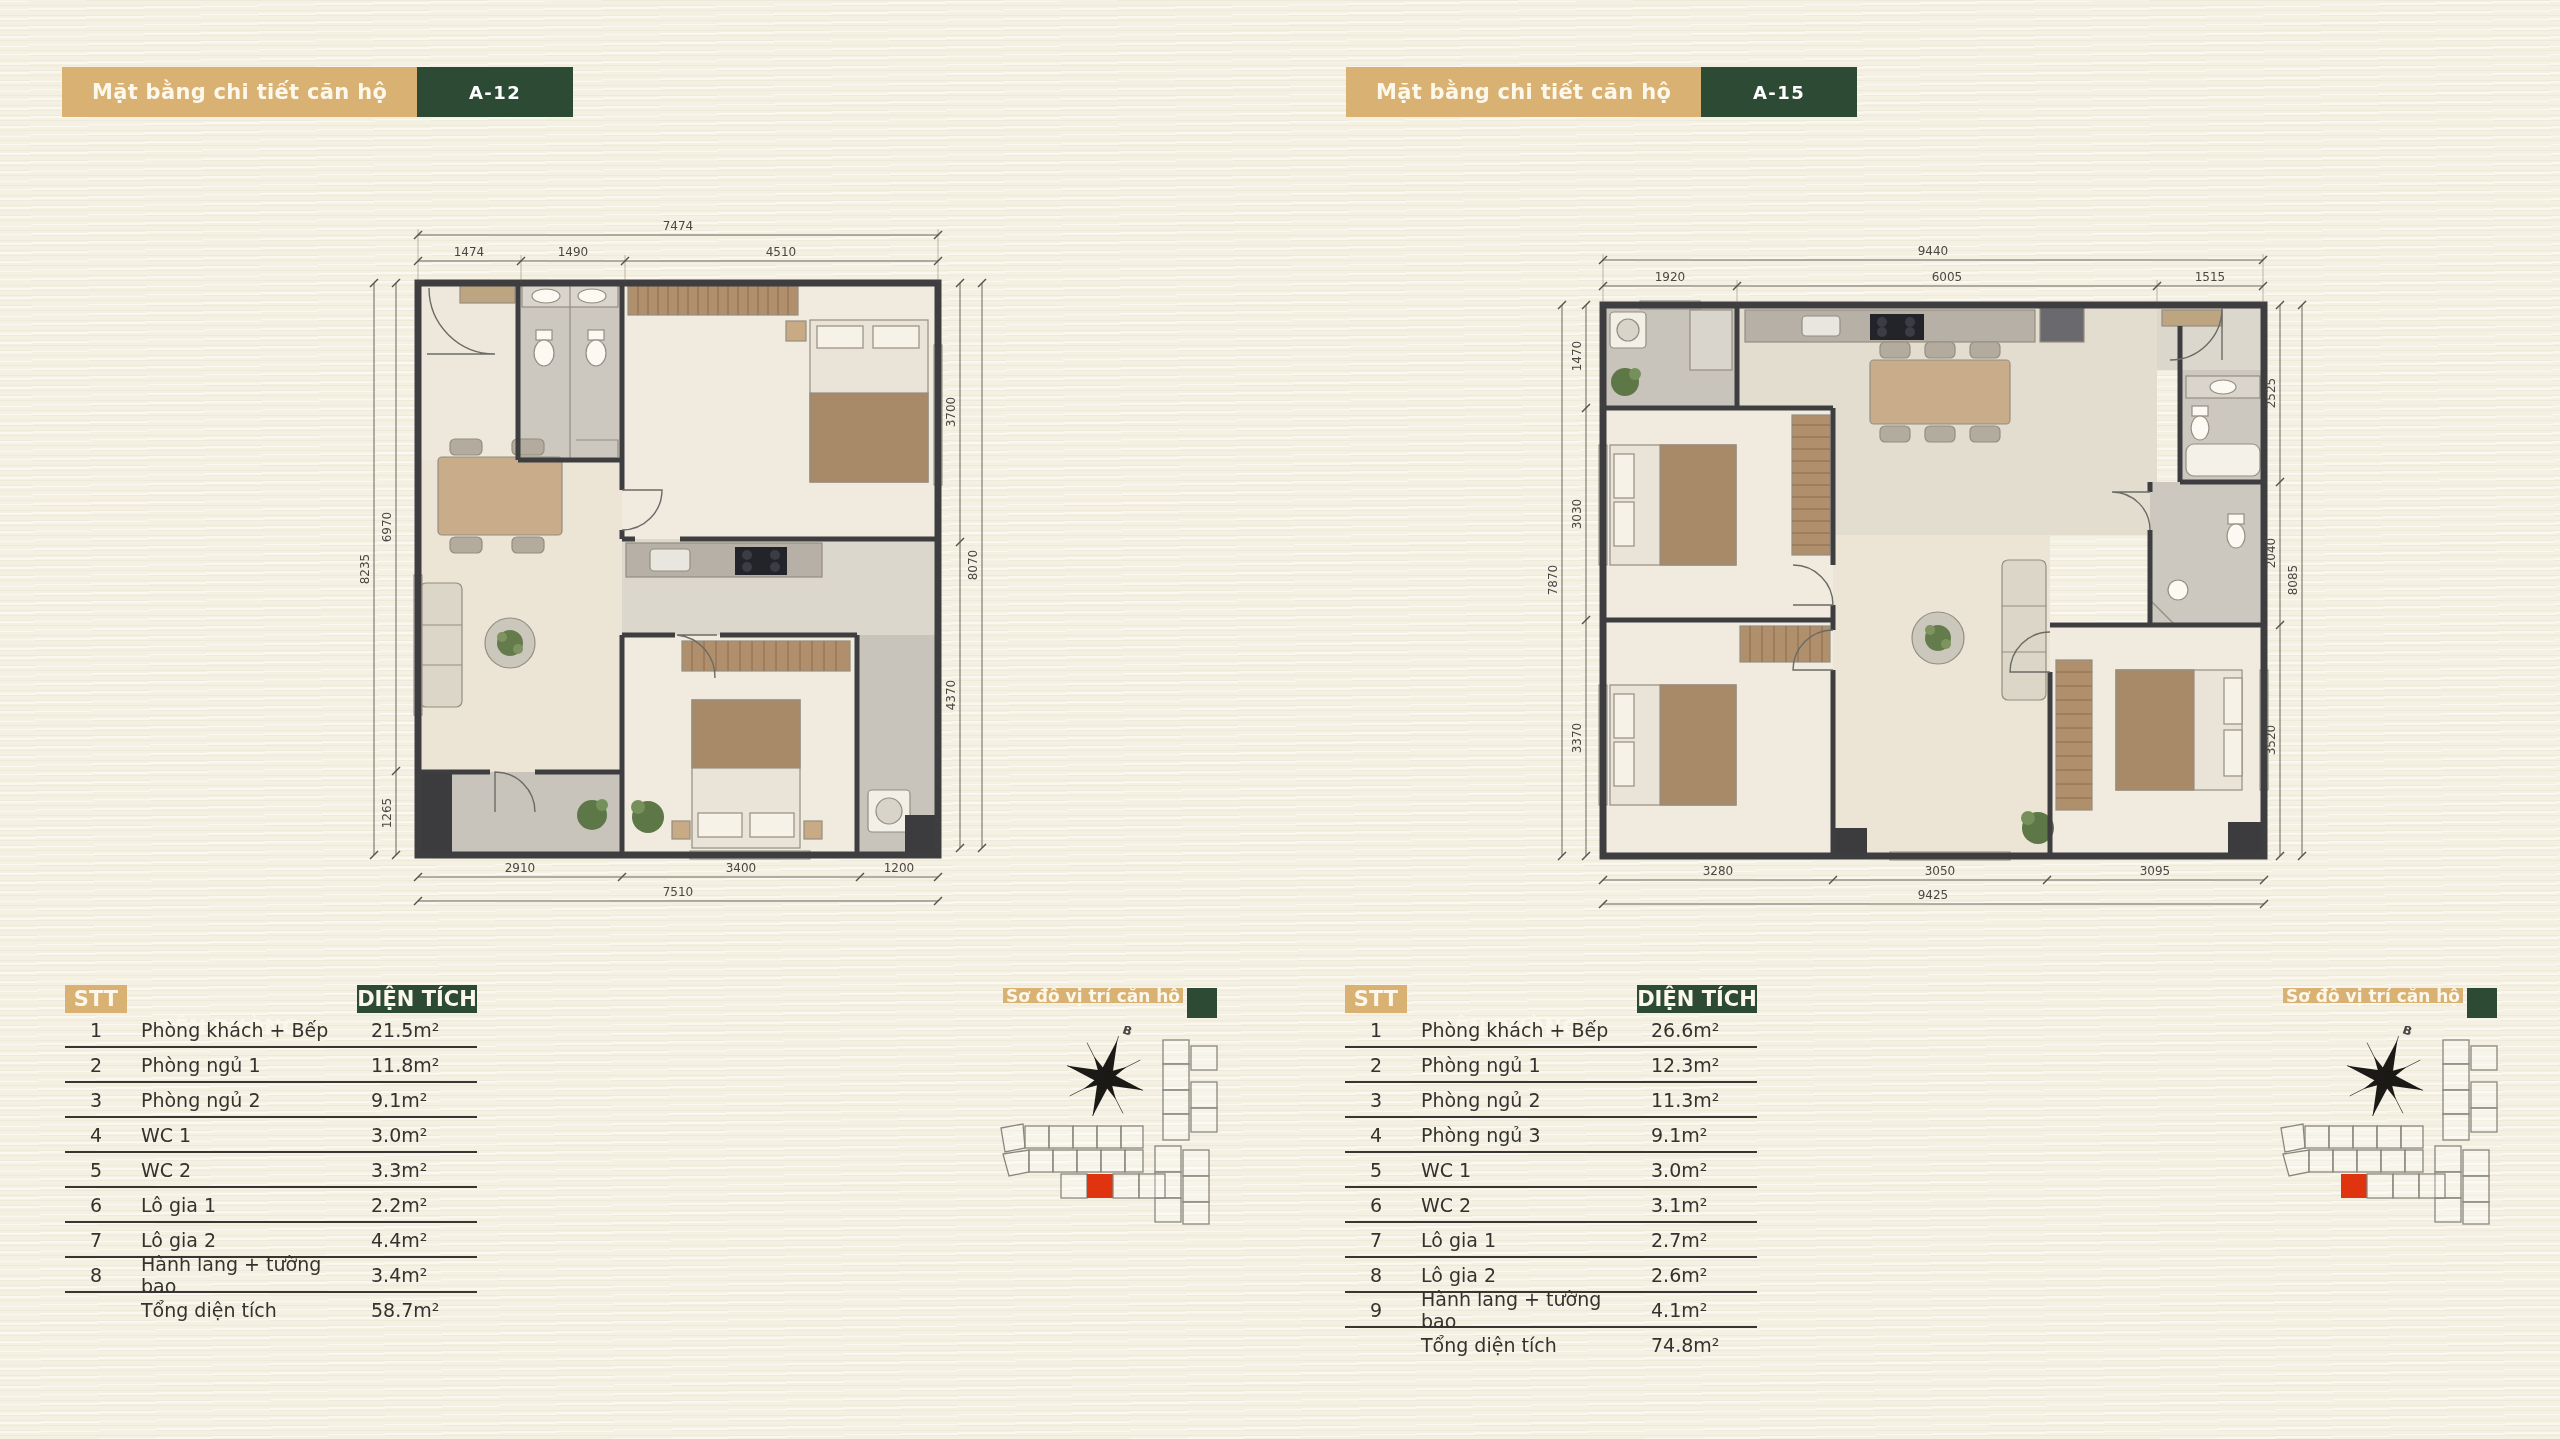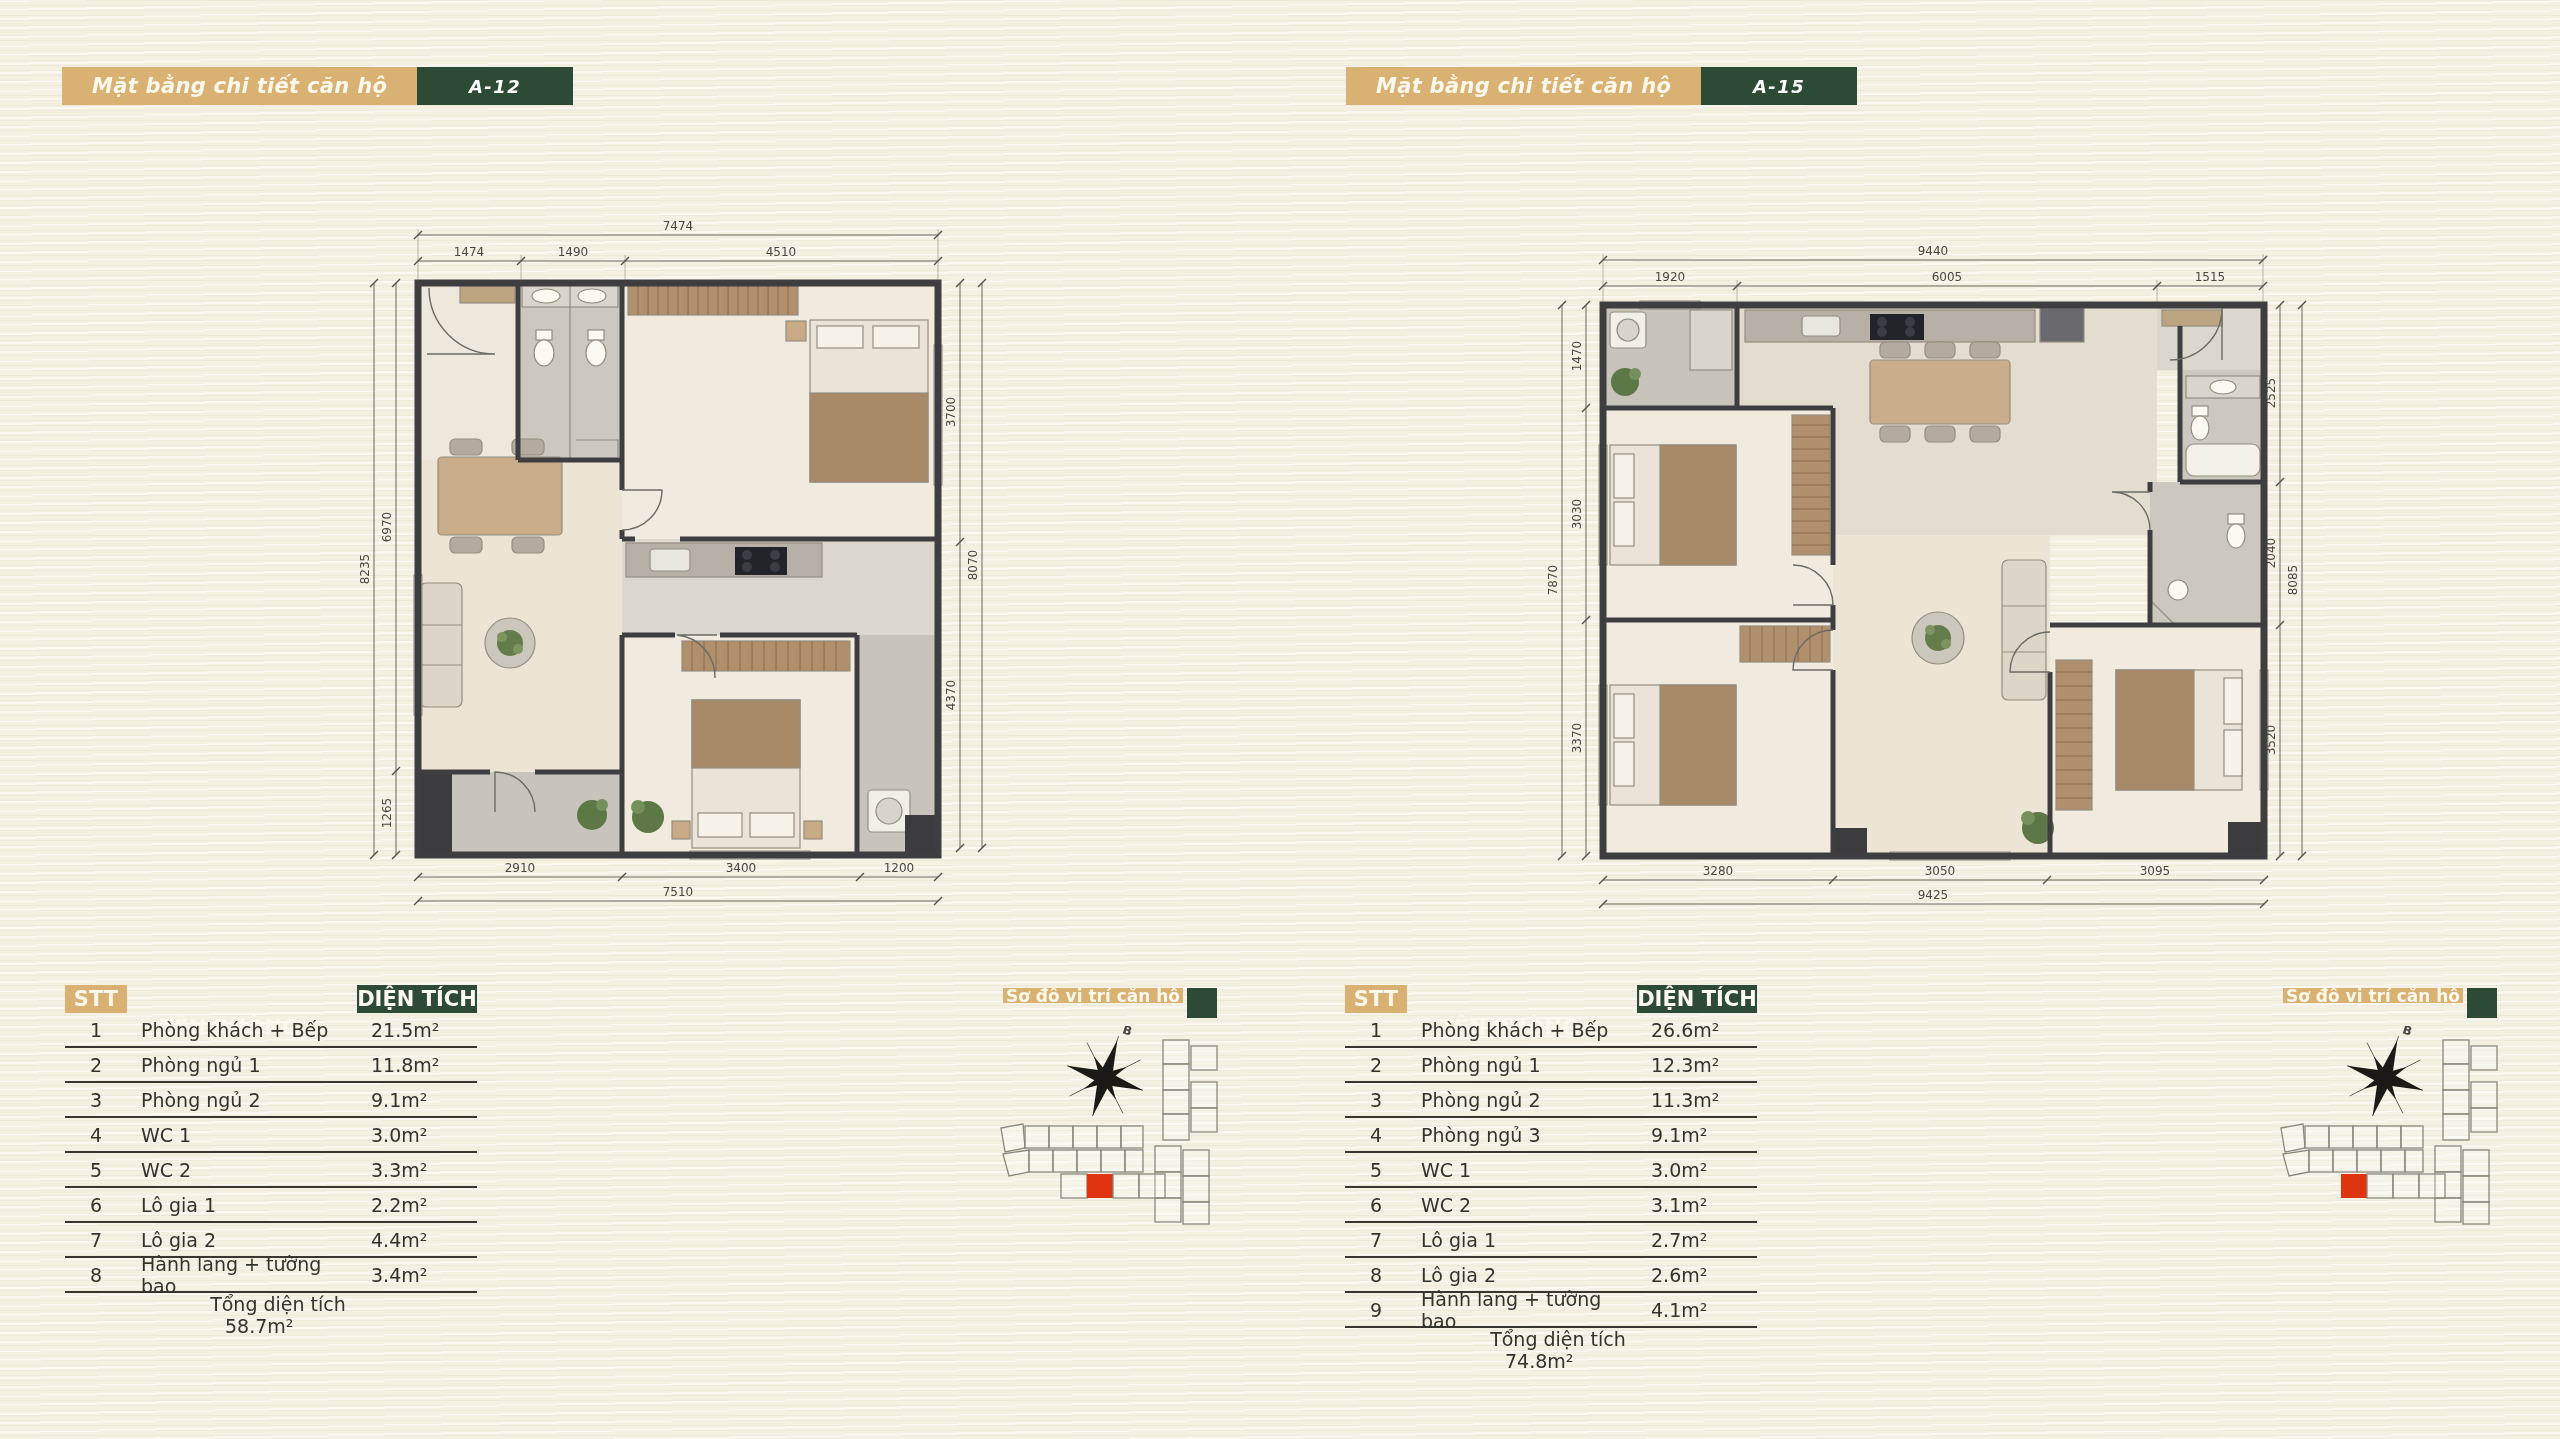--- a/index.html
+++ b/index.html
@@ -4,30 +4,30 @@
 <style>
   html,body{margin:0;padding:0;}
   body{font-family:"DejaVu Sans","Liberation Sans",sans-serif;}
   #canvas{
     position:relative;width:2560px;height:1439px;overflow:hidden;
     background-color:#f4f0e2;
     background-image:
       repeating-linear-gradient(180deg, rgba(140,128,100,0.055) 0px, rgba(140,128,100,0.055) 1px, rgba(0,0,0,0) 1px, rgba(0,0,0,0) 5px),
       repeating-linear-gradient(179deg, rgba(255,255,255,0.5) 0px, rgba(255,255,255,0.5) 2px, rgba(0,0,0,0) 2px, rgba(0,0,0,0) 9px);
   }
-  .hdr{position:absolute;display:flex;height:38px;font-style:italic;}
+  .hdr{position:absolute;display:flex;height:50px;}
   .hdr-title{background:#d9b173;color:#fcf8ec;font-weight:bold;font-size:21px;display:flex;align-items:center;padding:0 30px;letter-spacing:.3px;}
   .hdr-unit{background:#2c4a34;color:#ffffff;width:156px;display:flex;align-items:center;justify-content:center;font-size:18px;font-weight:bold;letter-spacing:1.5px;}
   .areas{position:absolute;width:412px;}
   .thead{display:flex;gap:12px;height:28px;font-weight:bold;font-size:21px;color:#fbf7ec;}
   .th-stt{width:62px;background:#d9b173;display:flex;align-items:center;justify-content:center;}
   .th-name{flex:1;background:#d9b173;display:flex;align-items:center;padding-left:21px;margin-top:43px;}
   .th-area{width:120px;background:#2c4a34;display:flex;align-items:center;justify-content:center;text-align:center;}
   .trow{display:flex;height:33px;align-items:center;border-bottom:2px solid #38362f;font-size:19px;color:#33322c;}
-  .trow.total{border-bottom:none;flex-direction:column;}
+  .trow.total{border-bottom:none;}
   .c-num{width:62px;text-align:center;}
   .c-name{flex:1;padding-left:14px;}
   .c-area{width:120px;padding-left:14px;box-sizing:border-box;}
   .loc{position:absolute;display:flex;gap:4px;}
   .loc-title{width:180px;height:15px;background:#d9b173;color:#fcf8ec;font-size:17px;font-weight:bold;display:flex;align-items:center;justify-content:center;}
   .loc-sq{width:30px;height:30px;background:#2c4a34;}
   svg.plan,svg.minimap{position:absolute;}
   svg text{font-family:"DejaVu Sans","Liberation Sans",sans-serif;font-size:12px;fill:#4a4742;}
   .wall{stroke:#3e3e40;fill:none;}
   .dimline{stroke:#6b675c;stroke-width:1;}

